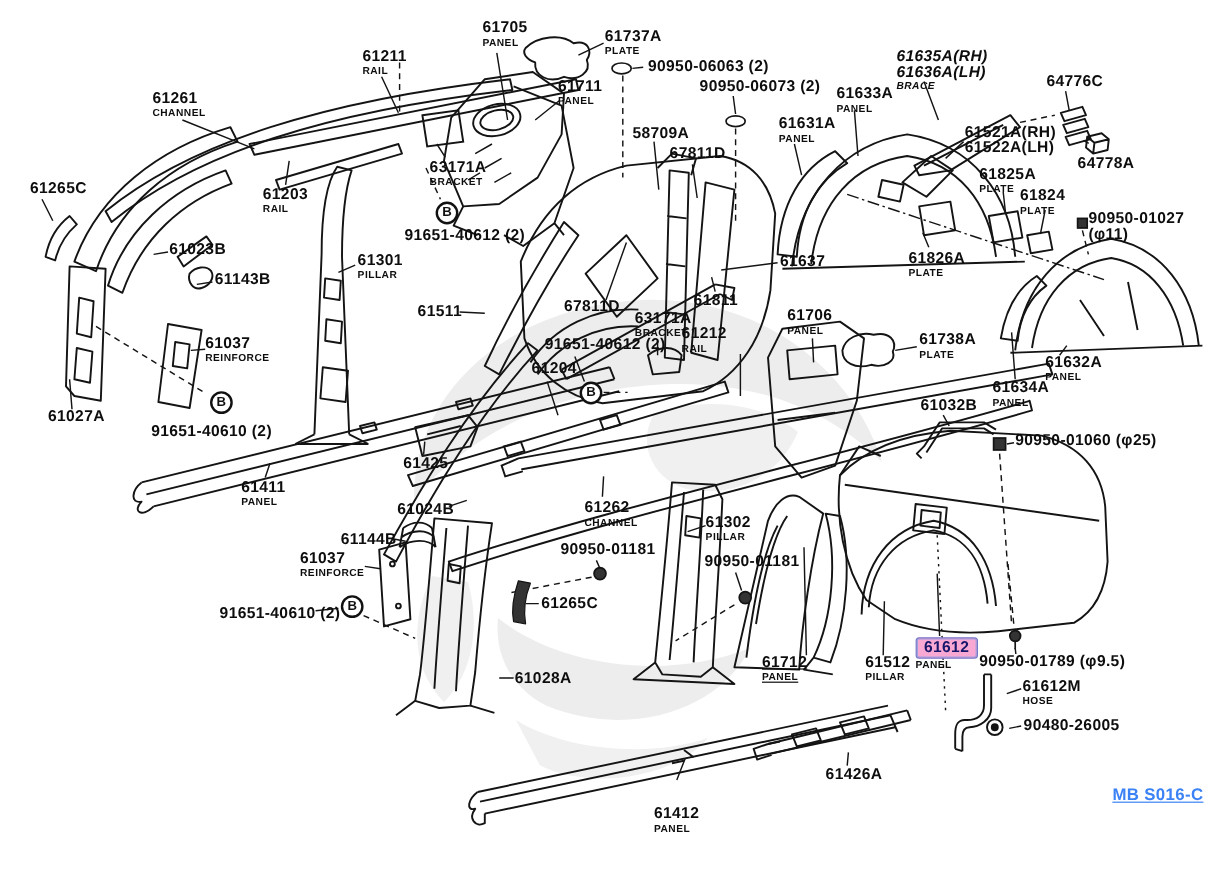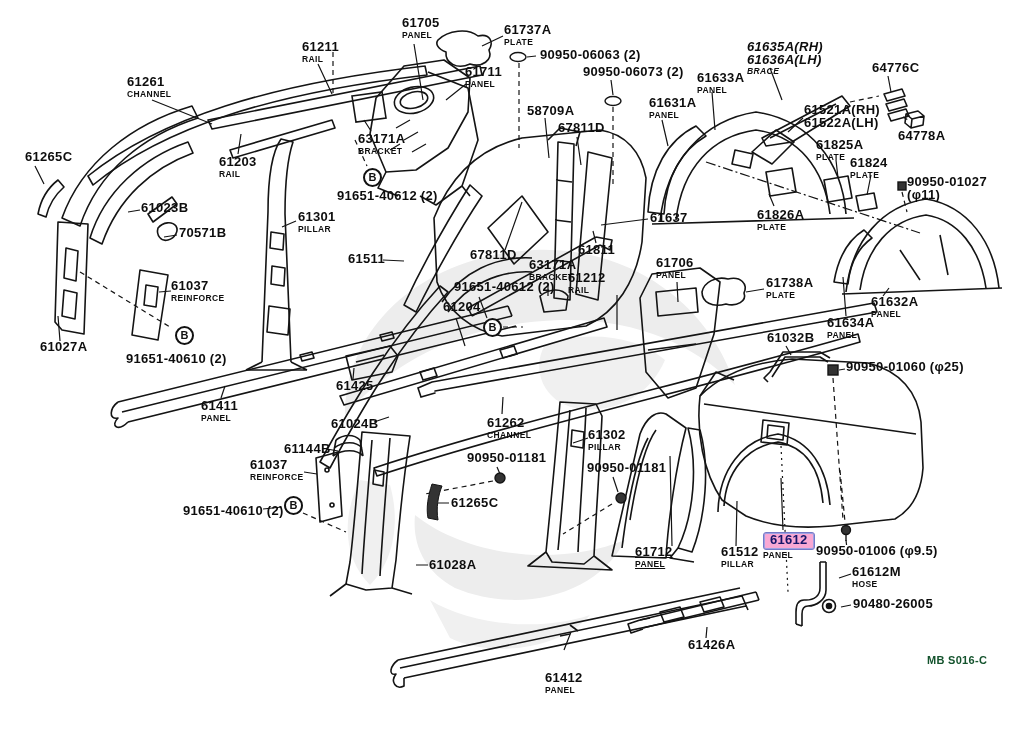--- a/index.html
+++ b/index.html
@@ -8,21 +8,21 @@
   #art{position:absolute;left:0;top:0;}
   #labels-layer{position:absolute;left:0;top:0;width:100%;height:100%;z-index:2;}
   .plabel{position:absolute;color:#0d0d0d;white-space:nowrap;}
   .plabel .num{font-weight:bold;font-size:13px;line-height:12.5px;letter-spacing:.3px;}
   .plabel .sub{font-weight:bold;font-size:8.5px;line-height:9px;letter-spacing:.4px;margin-top:1px;}
   .plabel.alr{text-align:left;}
   .num.hl{display:inline-block;padding:1px 6px 2px;border-radius:3px;border:1px solid #7479c8;
           box-shadow:0 0 0 1px #9da1e2 inset;}
   .bsym{position:absolute;width:15px;height:15px;border:2px solid #111;border-radius:50%;
         font-weight:bold;font-size:11px;line-height:15px;text-align:center;color:#111;background:#fff;}
-  .code{position:absolute;font-weight:bold;font-size:11px;color:#14532d;letter-spacing:.3px;}
+  .code{position:absolute;font-weight:bold;font-size:14px;color:#3b82f6;letter-spacing:.3px;text-decoration:underline;}
 </style>
 </head>
 <body>
 
 <div id="stage">
 
 <svg id="art" width="1024" height="735" viewBox="0 0 1024 735">
 
   <g stroke="none">
     <path fill="#ededed" d="M345,415 C345,325 425,255 535,250 C630,246 710,305 735,385 C695,345 635,318 560,320 C465,323 395,360 345,415 Z"></path>
@@ -273,21 +273,21 @@
       </div>
       <div class="plabel" style="left: 757px; top: 209px;">
         <div class="num">61826A</div>
         <div class="sub">PLATE</div>
       </div>
       <div class="plabel" style="left: 298px; top: 211px;">
         <div class="num">61301</div>
         <div class="sub">PILLAR</div>
       </div>
       <div class="plabel" style="left: 179px; top: 227px;">
-        <div class="num">70571B</div>
+        <div class="num">61143B</div>
       </div>
       <div class="plabel" style="left: 650px; top: 212px;">
         <div class="num">61637</div>
       </div>
       <div class="plabel" style="left: 348px; top: 253px;">
         <div class="num">61511</div>
       </div>
       <div class="plabel" style="left: 470px; top: 249px;">
         <div class="num">67811D</div>
       </div>
@@ -379,21 +379,21 @@
       <div class="plabel" style="left: 635px; top: 546px; text-decoration: underline;">
         <div class="num">61712</div>
         <div class="sub">PANEL</div>
       </div>
       <div class="plabel" style="left: 721px; top: 546px;">
         <div class="num">61512</div>
         <div class="sub">PILLAR</div>
       </div>
       <div class="plabel" style="left: 763px; top: 530px;"><div class="num hl" style="background: #f9a8d4; color: rgb(21, 21, 106);">61612</div><div class="sub">PANEL</div></div>
       <div class="plabel" style="left: 816px; top: 545px;">
-        <div class="num">90950-01006 (φ9.5)</div>
+        <div class="num">90950-01789 (φ9.5)</div>
       </div>
       <div class="plabel" style="left: 852px; top: 566px;">
         <div class="num">61612M</div>
         <div class="sub">HOSE</div>
       </div>
       <div class="plabel" style="left: 853px; top: 598px;">
         <div class="num">90480-26005</div>
       </div>
       <div class="plabel" style="left: 545px; top: 672px;">
         <div class="num">61412</div>

